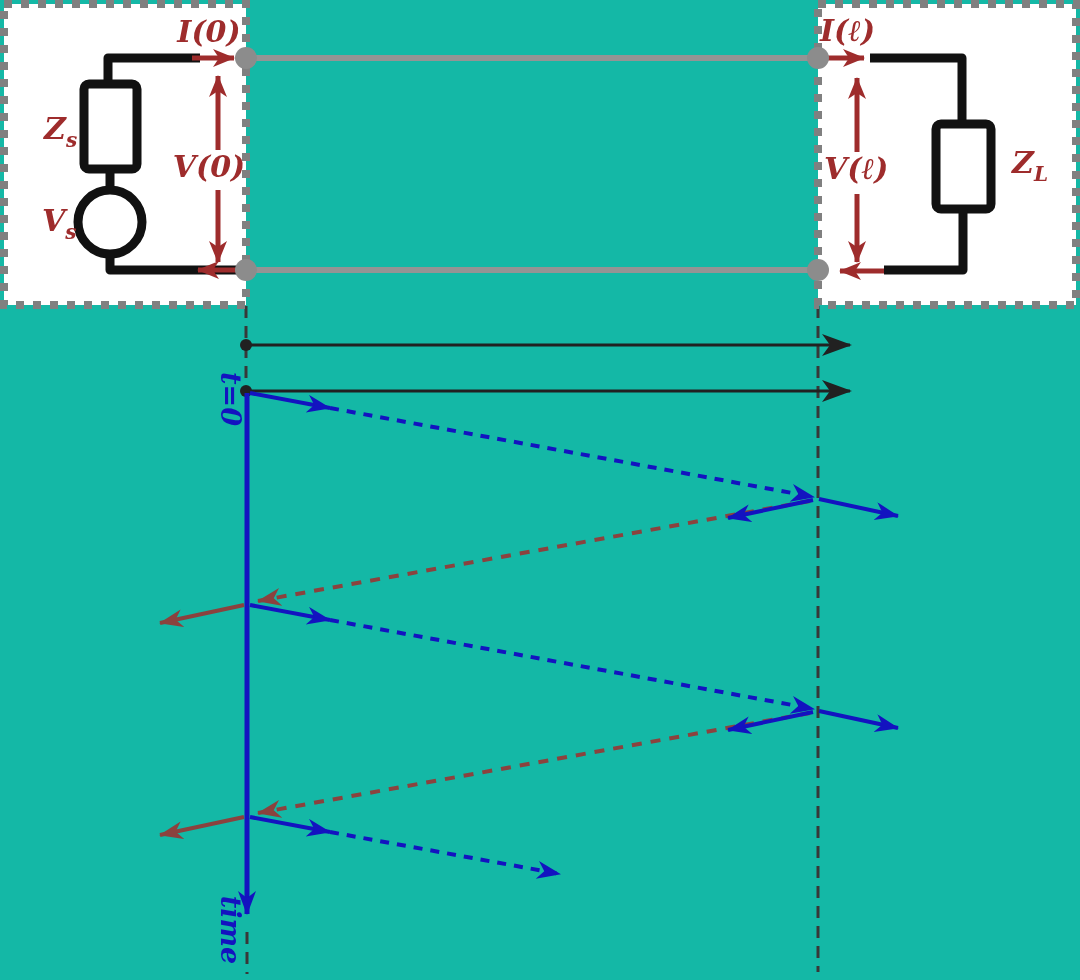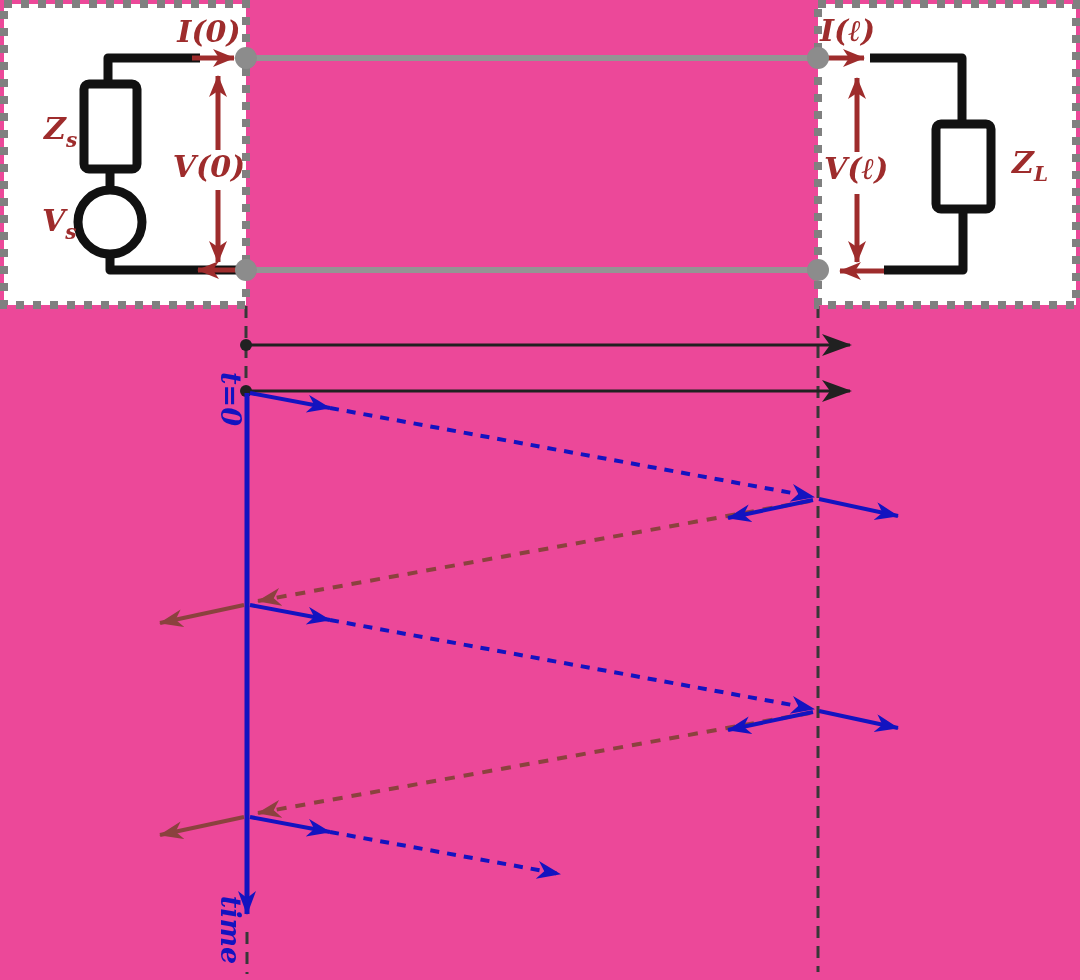--- a/index.html
+++ b/index.html
@@ -1,16 +1,16 @@
 <!DOCTYPE html>
 <html><head>
 <meta charset="utf-8">
 <style>
   html,body{margin:0;padding:0;background:#000;}
-  .stage{position:relative;width:1080px;height:980px;background:#ec4899;overflow:hidden;}
+  .stage{position:relative;width:1080px;height:980px;background:#14b8a6;overflow:hidden;}
   svg{display:block;}
   .wire{fill:none;stroke:#111;stroke-width:9;stroke-linejoin:round;stroke-linecap:butt;}
   .comp{fill:#fff;stroke:#111;stroke-width:9;}
   .boxo{fill:#fff;stroke:#808080;stroke-width:8;stroke-dasharray:8 9;}
   .red{stroke:#9e2c2c;stroke-width:5;fill:none;}
   .tline{stroke:#949494;stroke-width:6;fill:none;}
   .term{fill:#8c8c8c;stroke:none;}
   .axis{stroke:#212121;stroke-width:3;fill:none;}
   .adot{fill:#212121;}
   .guide{stroke:#383838;stroke-width:3;fill:none;stroke-dasharray:12 8;}

